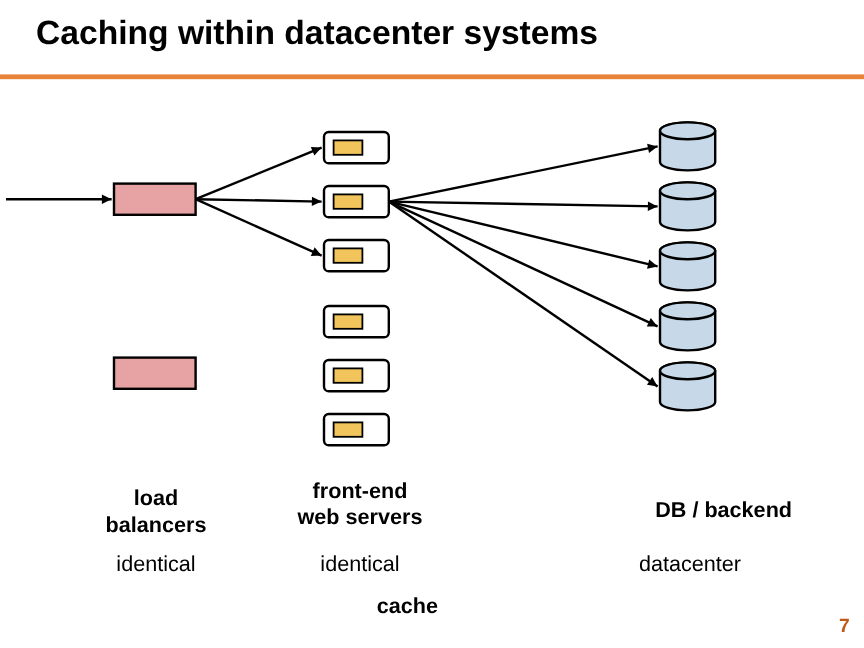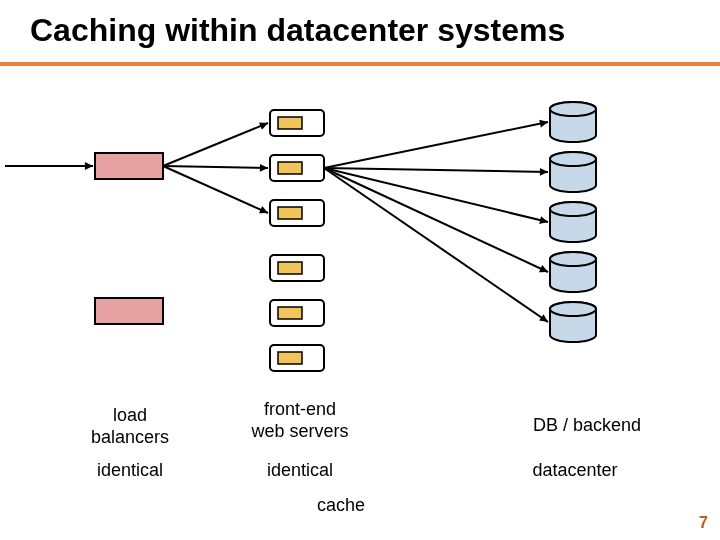--- a/index.html
+++ b/index.html
@@ -10,21 +10,21 @@
     background: #fff;
     font-family: Arial, Helvetica, sans-serif;
     color: #000;
     position: relative;
     overflow: hidden;
   }
   .title {
     position: absolute;
     left: 30px;
     top: 12px;
-    font-size: 32px;
+    font-size: 28px;
     font-weight: bold;
   }
   .title-underline {
     position: absolute;
     left: 0;
     top: 62px;
     width: 720px;
     height: 4px;
     background: #e8833a;
   }
@@ -34,21 +34,21 @@
     top: 80px;
     width: 720px;
     height: 320px;
   }
   .label {
     position: absolute;
     text-align: center;
     font-size: 18px;
     line-height: 1.2;
   }
-  .label.bold { font-weight: normal; }
+  .label.bold { font-weight: bold; }
   .page-number {
     position: absolute;
     right: 12px;
     bottom: 8px;
     font-size: 16px;
     font-weight: bold;
     color: #c05a1a;
   }
 </style>
 </head>
@@ -164,21 +164,21 @@
       </g>
       <g>
         <line x1="324" y1="88" x2="548" y2="242" stroke="#000000" stroke-width="2"></line>
         <polygon points="548,242 539.1058061281207,240.6240220316354 543.5303437199786,234.1883309889329" fill="#000000"></polygon>
       </g>
     </g>
 </svg>
 
 <div class="label bold" style="left:75px; top:405px; width:110px;">load<br>balancers</div>
 <div class="label bold" style="left:235px; top:399px; width:130px;">front-end<br>web servers</div>
-<div class="label bold" style="left:512px; top:415px; width:150px;">DB / backend</div>
+<div class="label bold" style="left:528px; top:415px; width:150px;">DB / backend</div>
 
 <div class="label" style="left:75px; top:460px; width:110px;">identical</div>
 <div class="label" style="left:235px; top:460px; width:130px;">identical</div>
 <div class="label" style="left:500px; top:460px; width:150px;">datacenter</div>
 
 <div class="label bold" style="left:235px; top:495px; width:130px;text-align:right;">cache</div>
 
 <div class="page-number">7</div>
 
 </body></html>

